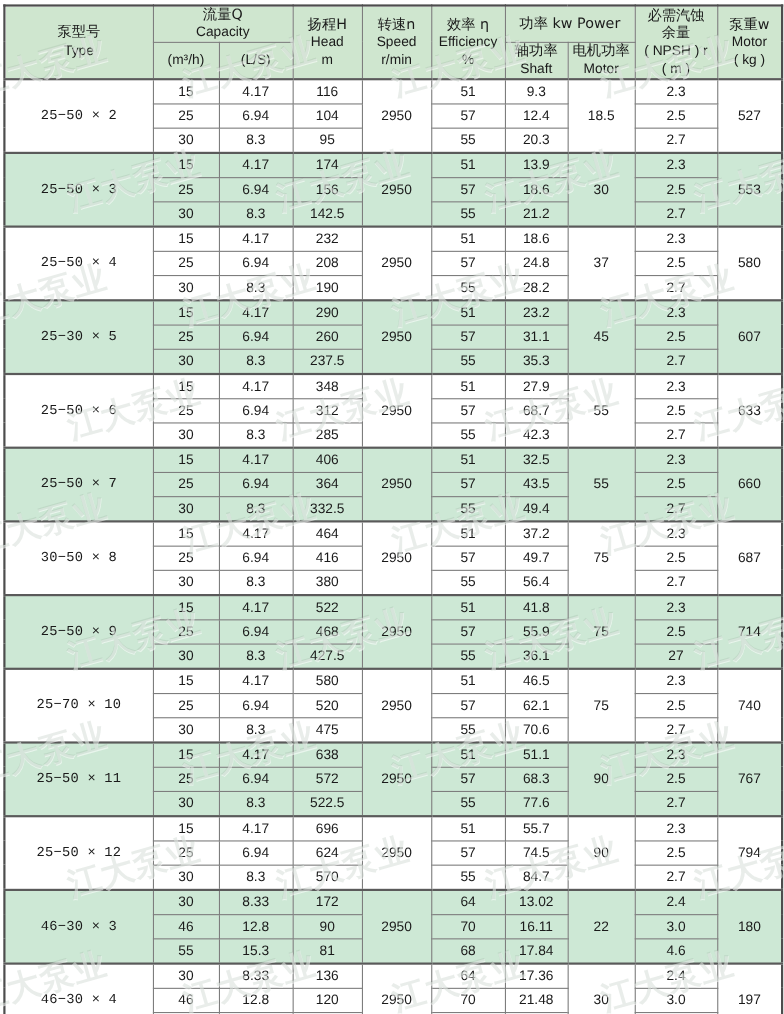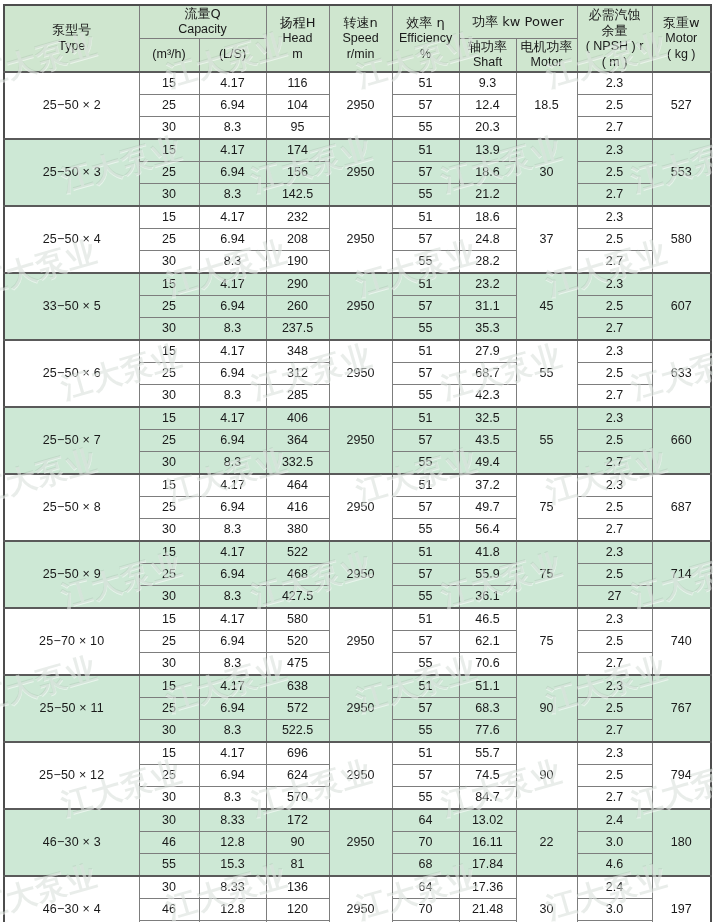--- a/index.html
+++ b/index.html
@@ -82,20 +82,21 @@
   thead th.tall { height: 54px; }
 
   
   tr.grp-first td { border-top: 2px solid #5a5a5a; }
   tbody tr:last-child td { border-bottom: 0; }
 
   td.model {
     font-size: 13px;
     letter-spacing: 0.2px;
     border-right: 2px solid #5a5a5a;
+    font-family: Liberation Mono, monospace;
   }
   td.num { font-size: 13px; }
   td.speed, td.motor, td.weight { font-size: 13px; }
 
   tr.alt td { background: #cde8d5; }
   tr.plain td { background: #ffffff; }
 
   td.rowcell { height: 21px; }
 
   
@@ -302,21 +303,21 @@
         </tr>
         <tr class="plain">
           <td class="rowcell num">30</td>
           <td class="rowcell num">8.3</td>
           <td class="rowcell num">190</td>
           <td class="rowcell num">55</td>
           <td class="rowcell num">28.2</td>
           <td class="rowcell num">2.7</td>
         </tr>
         <tr class="alt grp-first">
-          <td class="rowcell model" rowspan="3">33−50 × 5</td>
+          <td class="rowcell model" rowspan="3">25−30 × 5</td>
           <td class="rowcell num">15</td>
           <td class="rowcell num">4.17</td>
           <td class="rowcell num">290</td>
           <td class="rowcell speed" rowspan="3">2950</td>
           <td class="rowcell num">51</td>
           <td class="rowcell num">23.2</td>
           <td class="rowcell motor" rowspan="3">45</td>
           <td class="rowcell num">2.3</td>
           <td class="rowcell weight" rowspan="3">607</td>
         </tr>
@@ -386,21 +387,21 @@
         </tr>
         <tr class="alt">
           <td class="rowcell num">30</td>
           <td class="rowcell num">8.3</td>
           <td class="rowcell num">332.5</td>
           <td class="rowcell num">55</td>
           <td class="rowcell num">49.4</td>
           <td class="rowcell num">2.7</td>
         </tr>
         <tr class="plain grp-first">
-          <td class="rowcell model" rowspan="3">25−50 × 8</td>
+          <td class="rowcell model" rowspan="3">30−50 × 8</td>
           <td class="rowcell num">15</td>
           <td class="rowcell num">4.17</td>
           <td class="rowcell num">464</td>
           <td class="rowcell speed" rowspan="3">2950</td>
           <td class="rowcell num">51</td>
           <td class="rowcell num">37.2</td>
           <td class="rowcell motor" rowspan="3">75</td>
           <td class="rowcell num">2.3</td>
           <td class="rowcell weight" rowspan="3">687</td>
         </tr>

